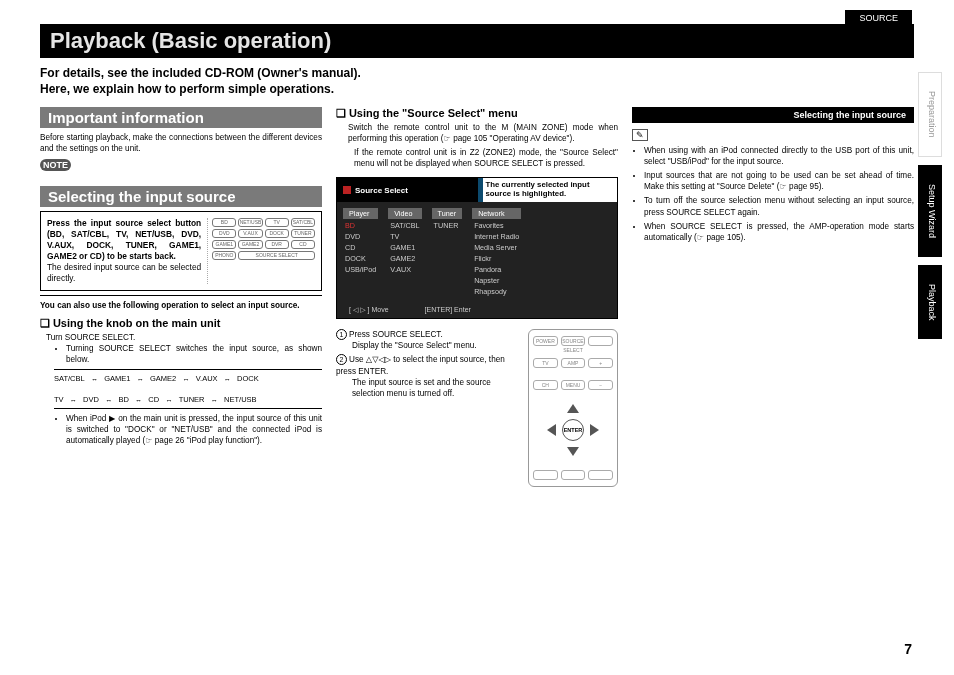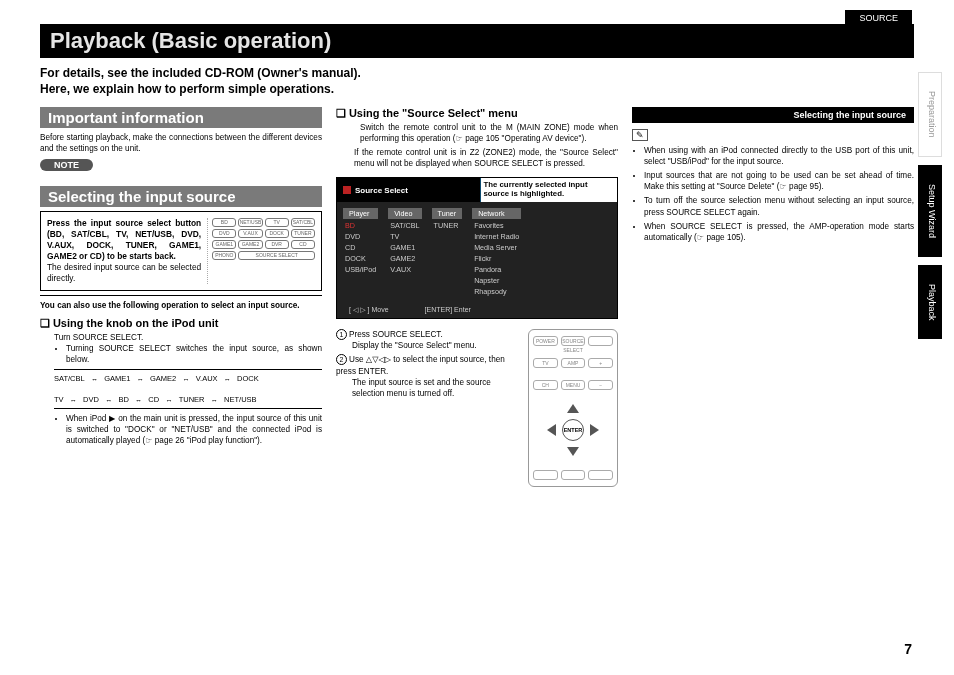--- a/index.html
+++ b/index.html
@@ -76,21 +76,21 @@
     padding: 3px 8px;
     text-align: right;
     margin-bottom: 6px;
   }
   .plain { font-size: 8.2px; line-height: 1.35; text-align: justify; }
   .note-pill {
     display: inline-block;
     background: #555;
     color: #fff;
     border-radius: 9px;
-    padding: 1px 14px;
+    padding: 1px 3px;
     font-size: 9px;
     font-weight: bold;
     margin: 5px 0;
   }
   .sub-head {
     font-size: 11px;
     font-weight: bold;
     margin: 6px 0 2px;
   }
   .sub-head::before { content: "❏ "; }
@@ -148,21 +148,21 @@
     border: 1px solid #000;
     margin-bottom: 4px;
   }
   .ss-hdr {
     display: flex;
     background: #000;
     color: #fff;
   }
   .ss-title { flex: 1; padding: 4px 6px; font-weight: bold; display: flex; align-items: center; gap: 4px;}
   .ss-title .sq { width: 8px; height: 8px; background: #b22; display: inline-block;}
-  .ss-note { flex: 1; background: #fff; color: #000; border-left: 1px solid #0c4a6e; padding: 3px; font-size: 7.8px; font-weight: bold; line-height: 1.15;}
+  .ss-note { flex: 1; background: #fff; color: #000; border-left: 5px solid #0c4a6e; padding: 3px; font-size: 7.8px; font-weight: bold; line-height: 1.15;}
   .ss-body { background: #222; padding: 6px; }
   .ss-cats { display: flex; gap: 10px; }
   .ss-cat { display: flex; flex-direction: column; gap: 2px; }
   .ss-cat-h { background: #666; color: #fff; padding: 1px 6px; font-size: 7.2px; }
   .ss-item { color: #ccc; font-size: 7.2px; padding: 0 2px;}
   .ss-item.hl { color: #d33; }
   .ss-foot { background: #222; color: #ccc; font-size: 7px; padding: 4px 12px; display: flex; gap: 36px;}
   .steps { font-size: 8.2px; line-height: 1.35; }
   .steps .circ { display: inline-block; border: 1px solid #000; border-radius: 50%; width: 11px; height: 11px; line-height: 10px; text-align: center; font-size: 7px; margin-right: 2px; }
   .steps .indent { margin-left: 16px; display:block; }
@@ -259,22 +259,22 @@
           <div class="rm-btn">GAME2</div>
           <div class="rm-btn">DVR</div>
           <div class="rm-btn">CD</div>
           <div class="rm-btn">PHONO</div>
           <div class="rm-btn" style="grid-column:2/span 3">SOURCE SELECT</div>
         </div>
       </div>
       <hr class="rule">
       <div class="plain" style="font-weight:bold;">You can also use the following operation to select an input source.</div>
 
-      <div class="sub-head">Using the knob on the iPod unit</div>
-      <div class="plain" style="margin-left:14px;">Turn SOURCE SELECT.</div>
+      <div class="sub-head">Using the knob on the main unit</div>
+      <div class="plain" style="margin-left:6px;">Turn SOURCE SELECT.</div>
       <ul class="bullets" style="margin-left:14px;">
         <li>Turning SOURCE SELECT switches the input source, as shown below.</li>
       </ul>
       <div class="flow">
         <span>SAT/CBL</span>
           <span class="arrow">↔</span>
         <span>GAME1</span>
           <span class="arrow">↔</span>
         <span>GAME2</span>
           <span class="arrow">↔</span>
@@ -294,21 +294,21 @@
           <span class="arrow">↔</span>
         <span>NET/USB</span>
       </div>
       <ul class="bullets" style="margin-left:14px;">
         <li>When iPod ▶ on the main unit is pressed, the input source of this unit is switched to "DOCK" or "NET/USB" and the connected iPod is automatically played (☞ page 26 "iPod play function").</li>
       </ul>
     </div>
 
     <div class="col">
       <div class="sub-head" style="margin-top:0">Using the "Source Select" menu</div>
-      <div class="plain" style="margin-left:24px;">Switch the remote control unit to the M (MAIN ZONE) mode when performing this operation (☞ page 105 "Operating AV device").</div>
+      <div class="plain" style="margin-left:12px;">Switch the remote control unit to the M (MAIN ZONE) mode when performing this operation (☞ page 105 "Operating AV device").</div>
       <div class="plain" style="margin-left:18px; margin-top:3px;">If the remote control unit is in Z2 (ZONE2) mode, the "Source Select" menu will not be displayed when SOURCE SELECT is pressed.</div>
 
       <div style="height:8px"></div>
       <div class="ss-menu">
         <div class="ss-hdr">
           <div class="ss-title">
               <span class="sq"></span>
               <span>Source Select</span>
             </div>
           <div class="ss-note">The currently selected input source is highlighted.</div>

